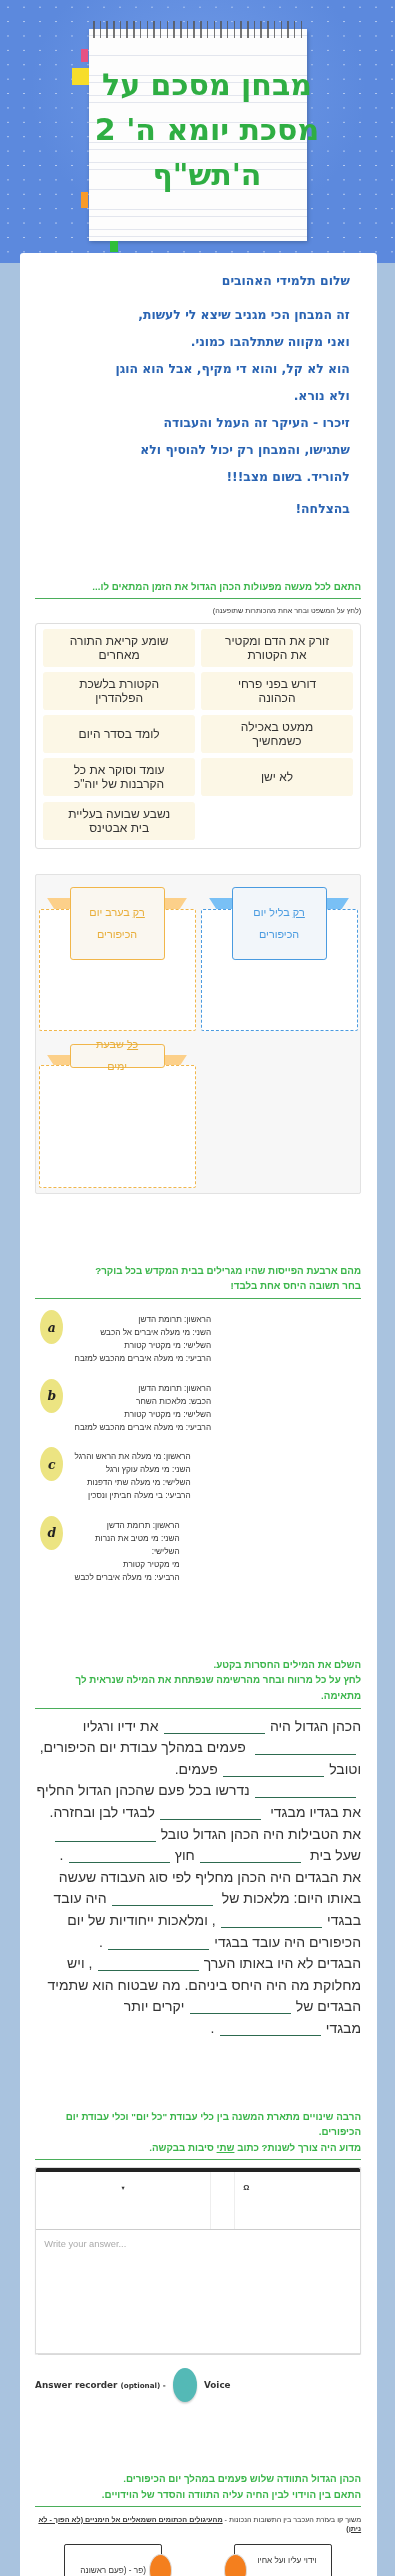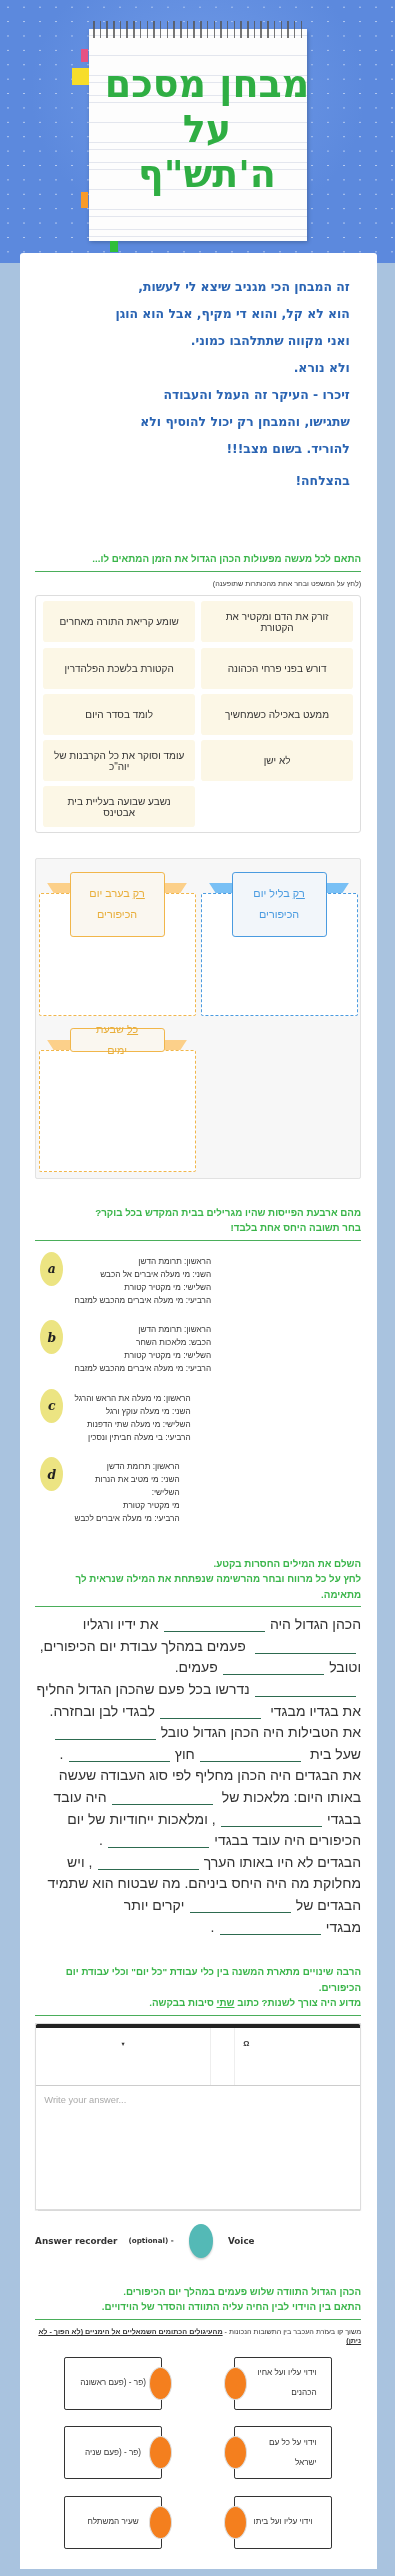--- a/index.html
+++ b/index.html
@@ -3,88 +3,90 @@
 <meta charset="utf-8">
 <style>
 *{box-sizing:border-box;margin:0;padding:0}
 html,body{width:396px}
 body{background:#a9c3df;font-family:"Liberation Sans",sans-serif;color:#333;}
 .hero{position:relative;width:396px;height:263px;background:#5c89dd;background-image:radial-gradient(circle,rgba(255,255,255,.55) 0.5px,transparent 0.8px);background-size:16px 14.4px;overflow:hidden}
 .hero-glow{position:absolute;left:0;top:0;right:0;bottom:0;background:radial-gradient(ellipse at 50% 35%,rgba(130,170,240,.55),transparent 60%)}
 .notebook{position:absolute;left:89px;top:29px;width:218px;height:212px;background:#fdfdfd;background-image:repeating-linear-gradient(#fdfdfd 0 6.2px,#e3e6ee 6.2px 6.7px);box-shadow:1px 1.5px 4.1px rgba(0,0,0,.25)}
 .spiral{position:absolute;left:93px;top:20.6px;width:209px;height:17.5px;background-image:repeating-linear-gradient(90deg,#555 0 1.5px,transparent 1.5px 6.7px);opacity:.8}
 .tab{position:absolute;width:7.2px}
-.hero-title{position:absolute;left:89px;top:62px;width:236px;text-align:center;font-family:"DejaVu Sans",sans-serif;font-weight:900;font-size:38px;line-height:45px;color:#2fae43}
+.hero-title{position:absolute;left:89px;top:62px;width:236px;text-align:center;font-family:"DejaVu Sans",sans-serif;font-weight:900;font-size:30px;line-height:45px;color:#2fae43}
 .card{position:relative;margin:-10.3px 19.6px 0 19.6px;width:357px;background:#fff;padding:20.6px 15.5px 20.6px 15.5px;border-radius:3.1px 3.1px 0 0}
 .intro{direction:rtl;text-align:right;padding:0 11.3px;color:#2a64b3;font-family:"DejaVu Sans",sans-serif;font-weight:bold}
 .intro .greet{font-size:12.4px;margin-bottom:12.4px}
 .intro p{font-size:12.4px;line-height:27px}
 .intro .luck{margin-top:5px}
-.section{margin-top:26px}
+.section{margin-top:69px}
 .section.first{margin-top:57px}
 .q-title{direction:rtl;text-align:right;color:#3ab54a;font-family:Liberation Sans, sans-serif;font-weight:bold;font-size:9.8px;line-height:15.5px;padding-bottom:4.1px;border-bottom:0.8px solid #4aae5a;margin-bottom:7.2px}
 .q-title u{text-decoration:underline}
 .hint{direction:rtl;text-align:right;font-size:7.2px;color:#333;margin-bottom:7.2px}
 .hint b{text-decoration:underline}
 .drag-grid{border:0.5px solid #ddd;border-radius:3.1px;padding:5.2px 7.2px;display:grid;grid-template-columns:1fr 1fr;gap:5.2px 6.2px;direction:rtl}
-.chip{background:#fcf7e6;border-radius:3.1px;height:41px;display:flex;align-items:center;justify-content:center;font-size:10px;color:#333;text-align:center;padding:9px}
+.chip{background:#fcf7e6;border-radius:3.1px;height:33px;display:flex;align-items:center;justify-content:center;font-size:12px;color:#333;text-align:center;padding:19px}
 .bins{margin-top:25px;background:#f7f7f7;border:0.5px solid #e2e2e2;border-radius:2.1px;padding:6.2px 2.6px 5.2px 2.6px;display:grid;grid-template-columns:1fr 1fr;gap:6.2px 5.2px;direction:rtl}
 .bin{position:relative;height:139px;margin-top:11.3px}
 .bin-box{position:absolute;left:0;right:0;top:16.5px;bottom:0;border:1px dashed;border-radius:2.1px;background:#fff}
 .ribbon-l,.ribbon-r{position:absolute;top:6.2px;width:31px;height:41px}
-.bin-label{position:absolute;left:31px;right:31px;top:-5.2px;height:65px;border:1px solid;border-radius:3.1px;display:flex;align-items:center;justify-content:center;text-align:center;font-size:10.8px;line-height:21.6px;padding:0 15.5px}
+.bin-label{position:absolute;left:31px;right:31px;top:-5.2px;height:73px;border:1px solid;border-radius:3.1px;display:flex;align-items:center;justify-content:center;text-align:center;font-size:10.8px;line-height:21.6px;padding:0 15.5px}
 .bin.blue .bin-box{border-color:#4a9be0}
 .bin.blue .bin-label{border-color:#4a9be0;background:#f2f6fa;color:#4a9be0}
 .bin.orange .bin-box{border-color:#f1b64a}
 .bin.orange .bin-label{border-color:#f1b64a;background:#faf7f0;color:#e8ae3a}
 .bin.short .bin-label{height:24px}
 .mcq{direction:rtl}
 .opt{display:flex;align-items:flex-start;direction:ltr;gap:11.3px;padding:4.1px 5.2px;margin-bottom:5.2px}
 .bubble{flex:0 0 23px;width:23px;height:34px;border-radius:50%;background:#ece482;display:flex;align-items:center;justify-content:center;font-family:"DejaVu Serif",serif;font-style:italic;font-weight:bold;font-size:12.4px;color:#222}
 .opt-text{direction:rtl;text-align:right;font-size:8.2px;line-height:13px;color:#333;padding-top:3.1px}
 .cloze{direction:rtl;text-align:right;font-size:14px;line-height:21.6px;color:#333}
 .blank{display:inline-block;width:101px;height:13.4px;border-bottom:0.8px solid #2d6a4f;margin:0 5.2px;vertical-align:middle}
 .editor{border:0.5px solid #ddd;box-shadow:0 0.5px 1px rgba(0,0,0,.15)}
 .ed-top{height:3.6px;background:#222;border-radius:1.5px 1.5px 0 0}
 .ed-toolbar{height:58px;display:flex;border-bottom:1px solid #ccc;direction:ltr}
 .ed-toolbar .seg1{width:175px;display:flex;justify-content:center;padding-top:12.4px;font-size:6.2px;border-right:0.5px solid #eee}
 .ed-toolbar .seg2{width:24px;border-right:0.5px solid #eee}
 .ed-toolbar .seg3{flex:1;padding:11.3px 8.2px;font-weight:bold;font-size:7.7px}
 .ed-area{height:123px;padding:9.3px 8.2px;font-size:9.3px;color:#aaa;direction:ltr;text-align:left}
-.recorder{display:flex;align-items:center;direction:ltr;gap:11px;margin-top:14.4px;font-family:"DejaVu Sans",sans-serif;font-size:8.8px;font-weight:bold;color:#333}
+.recorder{display:flex;align-items:center;direction:ltr;gap:3px;margin-top:14.4px;font-family:"DejaVu Sans",sans-serif;font-size:8.8px;font-weight:bold;color:#333}
 .recorder small{font-size:7.2px}
 .rec-dot{width:24px;height:34px;border-radius:50%;background:#54b9b6;box-shadow:0 1.5px 2.1px rgba(0,0,0,.2);margin:0 4.1px}
 .match{display:grid;grid-template-columns:98px 1fr 98px;row-gap:16.5px;justify-content:center;padding:0 0;width:268px;margin:11.3px auto 0 auto}
 .m-left,.m-right{position:relative;border:0.8px solid #333;border-radius:2.1px;min-height:53px;display:flex;align-items:center;justify-content:center;text-align:right;direction:rtl;font-size:8.2px;line-height:19.6px;padding:0 14.4px}
 .m-left .dot{position:absolute;right:-11.3px;top:50%;margin-top:-16.5px;width:23px;height:33px;border-radius:50%;background:#f47f1e;border:0.8px solid #ddd}
 .m-right .dot{position:absolute;left:-11.3px;top:50%;margin-top:-16.5px;width:23px;height:33px;border-radius:50%;background:#f47f1e;border:0.8px solid #ddd}
 </style>
 </head>
 <body>
 
 <div class="hero">
   <div class="hero-glow"></div>
   <div class="notebook"></div>
   <div class="spiral"></div>
   <div class="tab" style="left:81px;top:49px;height:13.4px;background:#e65284"></div>
   <div class="tab" style="left:72px;top:68px;width:16.5px;height:16.5px;background:#f7dd2a"></div>
   <div class="tab" style="left:81px;top:192px;height:15.5px;background:#f89b2a"></div>
   <div class="tab" style="left:110px;top:241px;width:8.2px;height:11.3px;background:#2fbf3a"></div>
   <div class="hero-title">
     <div>מבחן מסכם על</div>
+    <div>מסכת יומא ה' 2</div>
     <div>ה'תש"ף</div>
   </div>
 </div>
 
 <div class="card">
 
   <div class="intro">
+    <div class="greet">שלום תלמידי האהובים</div>
     <p>זה המבחן הכי מגניב שיצא לי לעשות,</p>
+    <p>ואני מקווה שתתלהבו כמוני.</p>
     <p>הוא לא קל, והוא די מקיף, אבל הוא הוגן</p>
-    <p>ואני מקווה שתתלהבו כמוני.</p>
     <p>ולא נורא.</p>
     <p>זיכרו - העיקר זה העמל והעבודה</p>
     <p>שתגישו, והמבחן רק יכול להוסיף ולא</p>
     <p>להוריד. בשום מצב!!!</p>
     <p class="luck">בהצלחה!</p>
   </div>
 
   <div class="section first">
     <div class="q-title">התאם לכל מעשה מפעולות הכהן הגדול את הזמן המתאים לו...</div>
     <div class="hint">(לחץ על המשפט ובחר אחת מהכותרות שתופענה)</div>

